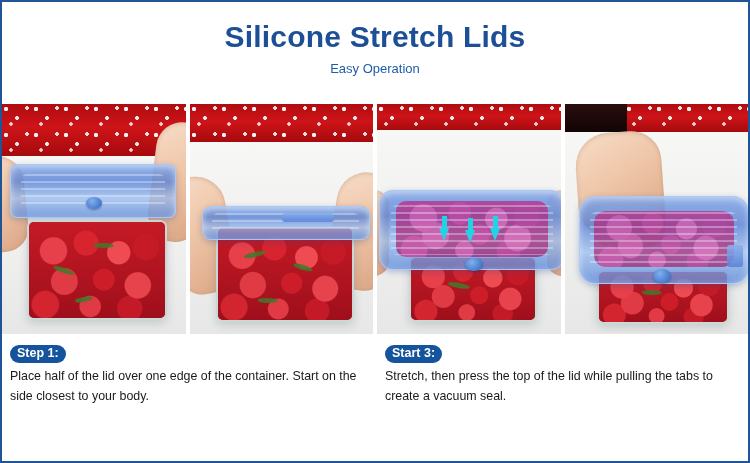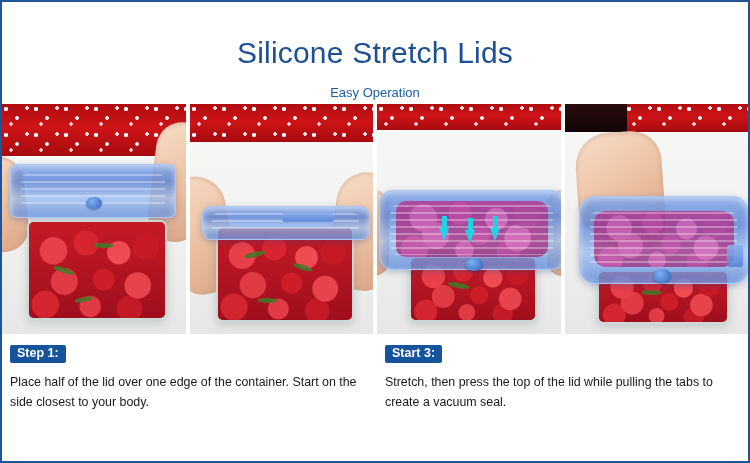--- a/index.html
+++ b/index.html
@@ -20,23 +20,23 @@
   
   .header{
     box-sizing:border-box;
     height:102px;
     width:100%;
     padding-top:18px;
     text-align:center;
     background:#ffffff;
   }
   .title{
-    margin:16px;
+    margin:0;
     font-size:30px;
-    font-weight:normal;
+    font-weight:bold;
     letter-spacing:0.2px;
     color:#1c4f96;
     line-height:1.12;
   }
   .subtitle{
     margin:8px 0 0 0;
     font-size:13px;
     font-weight:normal;
     color:#1c5ea8;
     line-height:1.12;
@@ -197,26 +197,26 @@
     margin-right:4px;
   }
   .caption:last-child{margin-right:0;}
   .badge{
     display:inline-block;
     background:#15539c;
     color:#ffffff;
     font-size:12.5px;
     font-weight:bold;
     padding:1px 7px 2px 7px;
-    border-radius:2px;
+    border-radius:9px;
     line-height:1.22;
     white-space:nowrap;
   }
   .ctext{
-    margin:9px 0 0 0;
+    margin:3px 0 0 0;
     font-size:12.4px;
     line-height:1.62;
     color:#1a1a1a;
     font-weight:normal;
   }
 </style>
 </head>
 <body>
 
 <div class="page">

